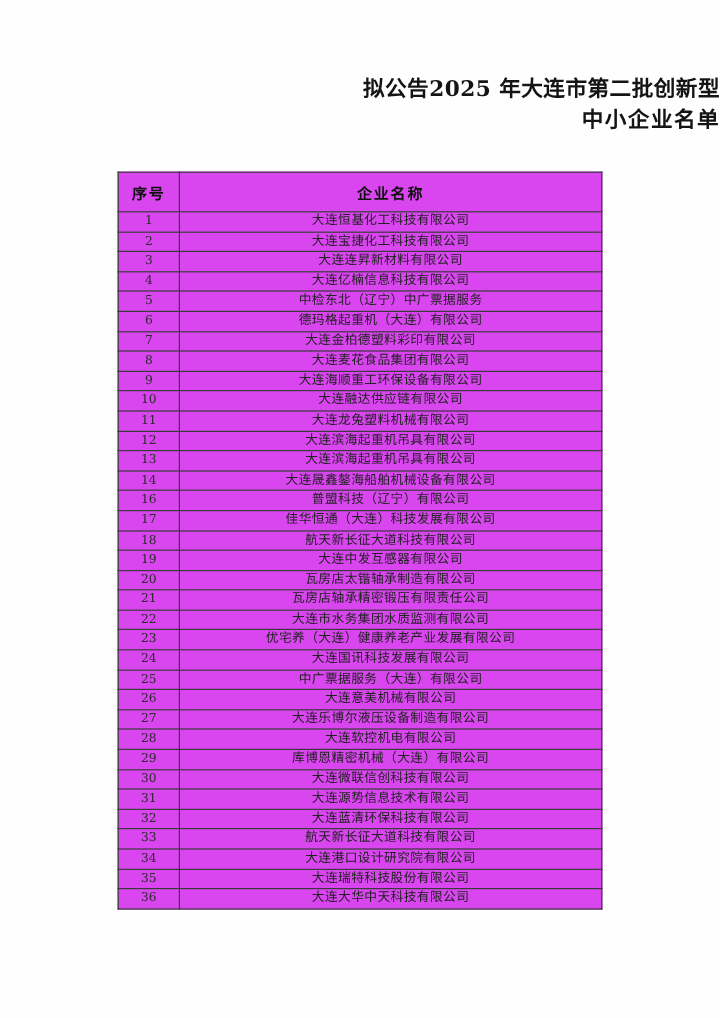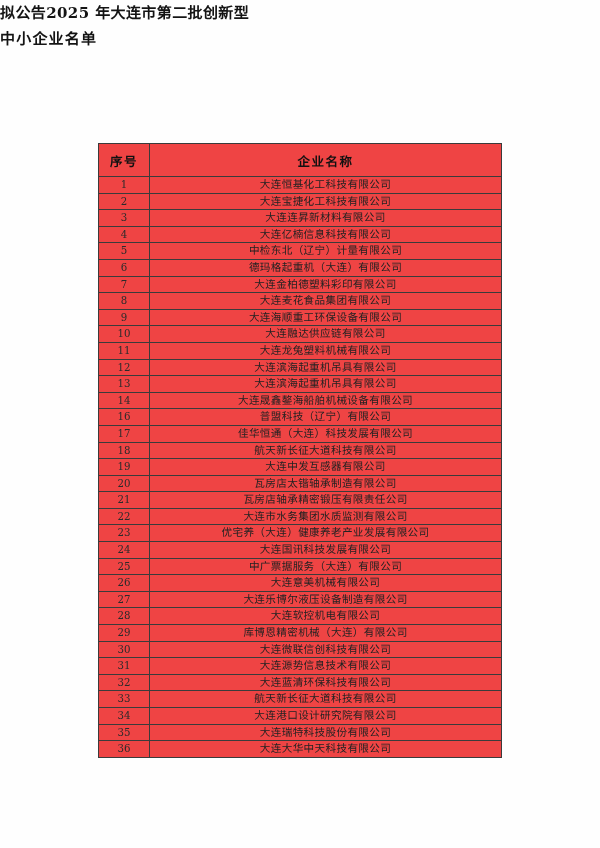--- a/index.html
+++ b/index.html
@@ -22,24 +22,25 @@
     height: 848px;
     box-sizing: border-box;
     padding: 0;
     position: relative;
     background: #fefefe;
   }
 
   
   .doc-title {
     margin: 0;
-    text-align: left;
+    padding-top: 62px;
+    text-align: right;
     font-family: "DejaVu Serif", "Liberation Serif", serif;
     font-weight: 700;
-    font-size: 15px;
+    font-size: 18px;
     line-height: 26px;
     letter-spacing: 0.4px;
     color: #141414;
   }
   .doc-title .line {
     display: block;
     white-space: nowrap;
   }
   .doc-title .line2 {
     letter-spacing: 1.2px;
@@ -50,21 +51,21 @@
     position: absolute;
     left: 98px;
     top: 143px;
     width: 403px;
   }
 
   table.listing {
     border-collapse: collapse;
     width: 403px;
     table-layout: fixed;
-    background: #ef4444;
+    background: #d946ef;
   }
 
   table.listing col.col-no    { width: 51px; }
   table.listing col.col-name  { width: 352px; }
 
   table.listing th,
   table.listing td {
     border: 1px solid #3b3b3b;
     padding: 0;
     text-align: center;
@@ -136,21 +137,21 @@
           <tr>
             <td class="cell-no">3</td>
             <td class="cell-name">大连连昇新材料有限公司</td>
           </tr>
           <tr>
             <td class="cell-no">4</td>
             <td class="cell-name">大连亿楠信息科技有限公司</td>
           </tr>
           <tr>
             <td class="cell-no">5</td>
-            <td class="cell-name">中检东北（辽宁）计量有限公司</td>
+            <td class="cell-name">中检东北（辽宁）中广票据服务</td>
           </tr>
           <tr>
             <td class="cell-no">6</td>
             <td class="cell-name">德玛格起重机（大连）有限公司</td>
           </tr>
           <tr>
             <td class="cell-no">7</td>
             <td class="cell-name">大连金柏德塑料彩印有限公司</td>
           </tr>
           <tr>

